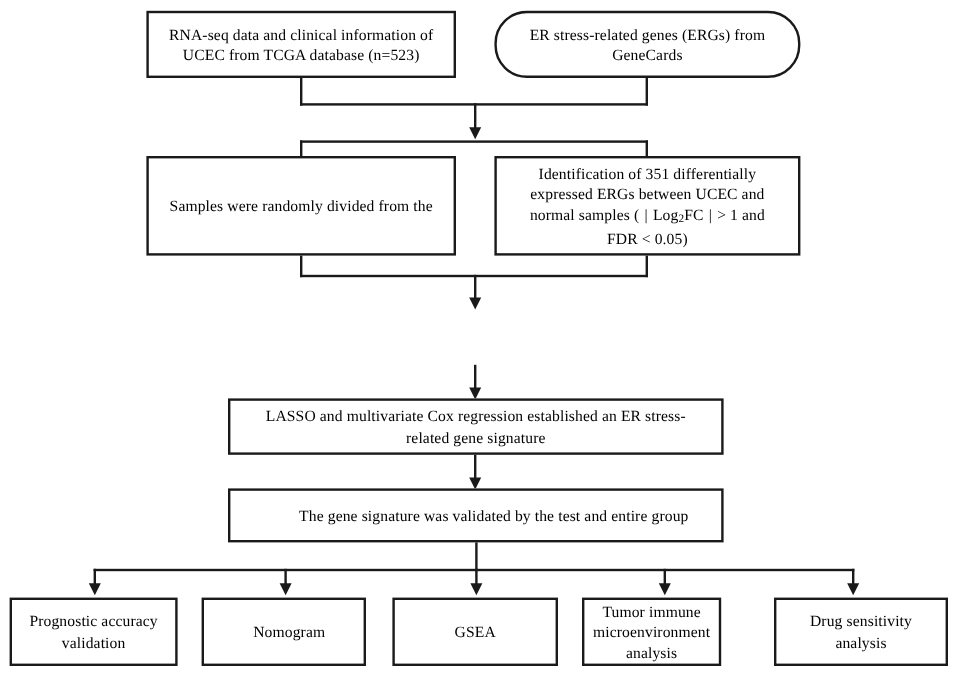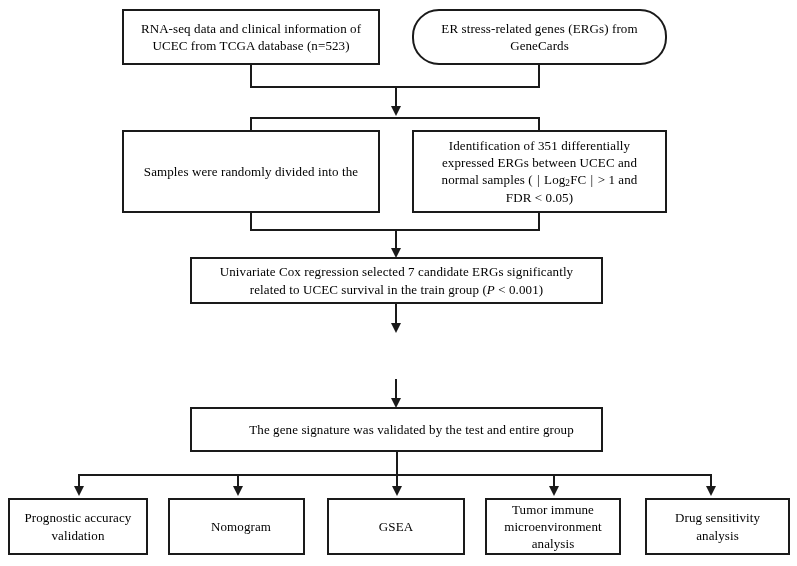--- a/index.html
+++ b/index.html
@@ -74,49 +74,49 @@
   <div class="bar vline" style="left:538px; top:65px; height:23px;"></div>
   <div class="bar hline" style="left:250px; top:86px; width:290px;"></div>
   <div class="bar vline" style="left:395px; top:86px; height:22px;"></div>
   <div class="arrowhead" style="left:391px; top:106px;"></div>
   <div class="bar hline" style="left:250px; top:117px; width:290px;"></div>
   <div class="bar vline" style="left:250px; top:117px; height:14px;"></div>
   <div class="bar vline" style="left:538px; top:117px; height:14px;"></div>
 
   <div class="node" style="left:122px; top:130px; width:258px; height:83px;">
     <span class="txt">
-      <span>Samples were randomly divided into the</span><br>
+      <span>Samples were randomly divided from the</span><br>
     </span>
   </div>
 
   <div class="node" style="left:412px; top:130px; width:255px; height:83px;">
     <span class="txt">
       <span>Identification of 351 differentially</span><br>
       <span>expressed ERGs between UCEC and</span><br>
       <span><span>normal samples ( </span><span class="pipe">|</span><span> Log</span><span class="sub">2</span><span>FC </span><span class="pipe">|</span><span> &gt; 1 and</span></span><br>
       <span>FDR &lt; 0.05)</span>
     </span>
   </div>
 
   <div class="bar vline" style="left:250px; top:213px; height:18px;"></div>
   <div class="bar vline" style="left:538px; top:213px; height:18px;"></div>
   <div class="bar hline" style="left:250px; top:229px; width:290px;"></div>
   <div class="bar vline" style="left:395px; top:229px; height:21px;"></div>
   <div class="arrowhead" style="left:391px; top:248px;"></div>
 
-  <div class="node" style="left:190px; top:257px; width:413px; height:47px;">
-    <span class="txt">
-      <span>Univariate Cox regression selected 7 candidate  ERGs significantly</span><br>
-      <span><span>related to UCEC survival in the train group (</span><span class="ital">P</span><span> &lt; 0.001)</span></span>
-    </span>
-  </div>
 
   <div class="bar vline" style="left:395px; top:304px; height:21px;"></div>
   <div class="arrowhead" style="left:391px; top:323px;"></div>
 
+  <div class="node" style="left:190px; top:332px; width:413px; height:47px;">
+    <span class="txt">
+      <span>LASSO and multivariate Cox regression established an ER stress-</span><br>
+      <span>related gene signature</span>
+    </span>
+  </div>
 
   <div class="bar vline" style="left:395px; top:379px; height:22px;"></div>
   <div class="arrowhead" style="left:391px; top:398px;"></div>
 
   <div class="node" style="left:190px; top:407px; width:413px; height:45px;padding-left:37px;">
     <span class="txt">
       <span>The gene signature was validated by the test and entire group</span>
     </span>
   </div>
 
@@ -150,21 +150,21 @@
       <span>Nomogram</span>
     </span>
   </div>
 
   <div class="node" style="left:327px; top:498px; width:138px; height:57px;text-align:center;">
     <span class="txt">
       <span>GSEA</span>
     </span>
   </div>
 
-  <div class="node" style="left:485px; top:498px; width:136px; height:57px;">
+  <div class="node" style="left:485px; top:498px; width:116px; height:57px;">
     <span class="txt">
       <span>Tumor immune</span><br>
       <span>microenvironment</span><br>
       <span>analysis</span>
     </span>
   </div>
 
   <div class="node" style="left:645px; top:498px; width:145px; height:57px;">
     <span class="txt">
       <span>Drug sensitivity</span><br>

